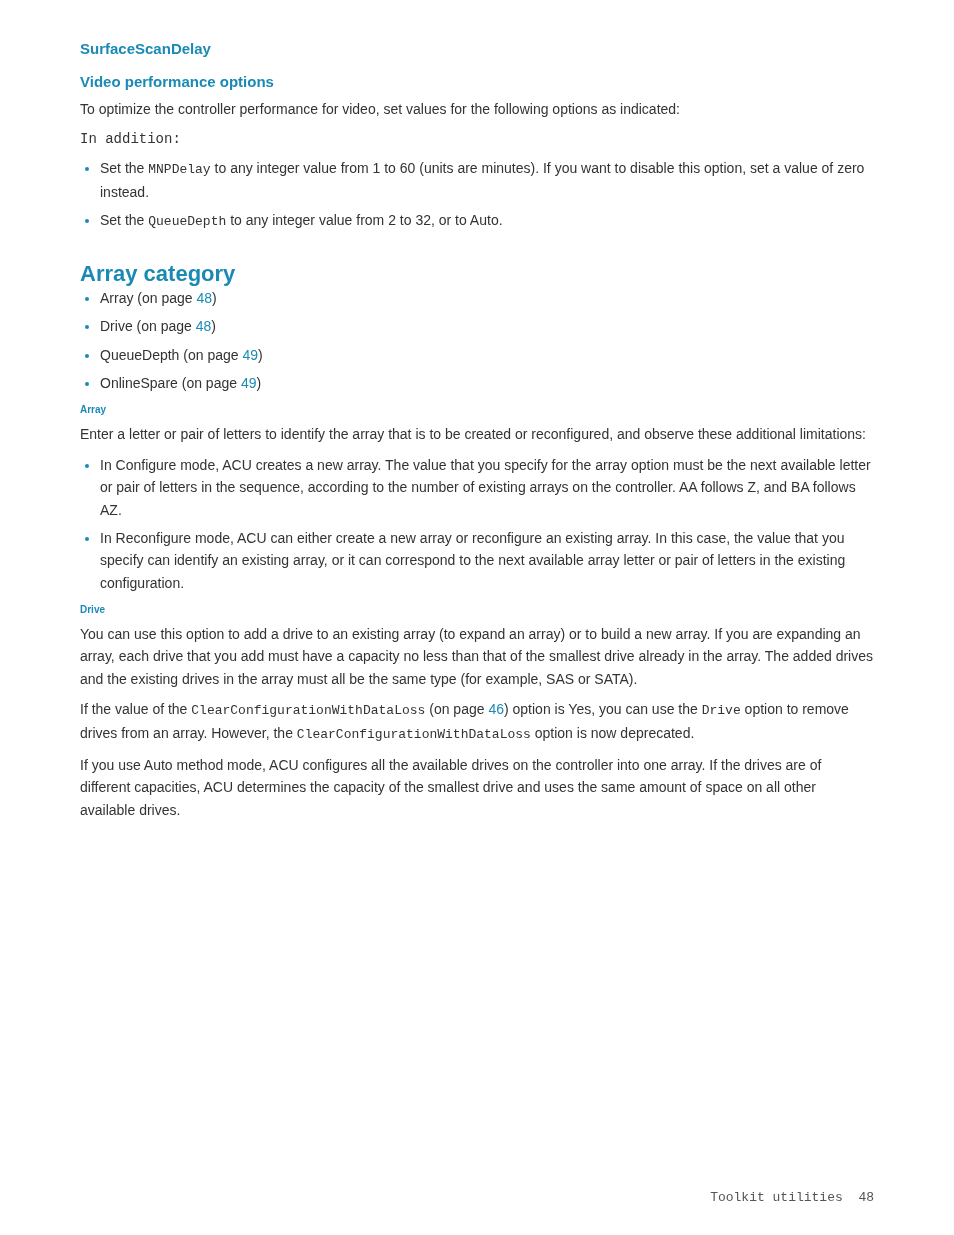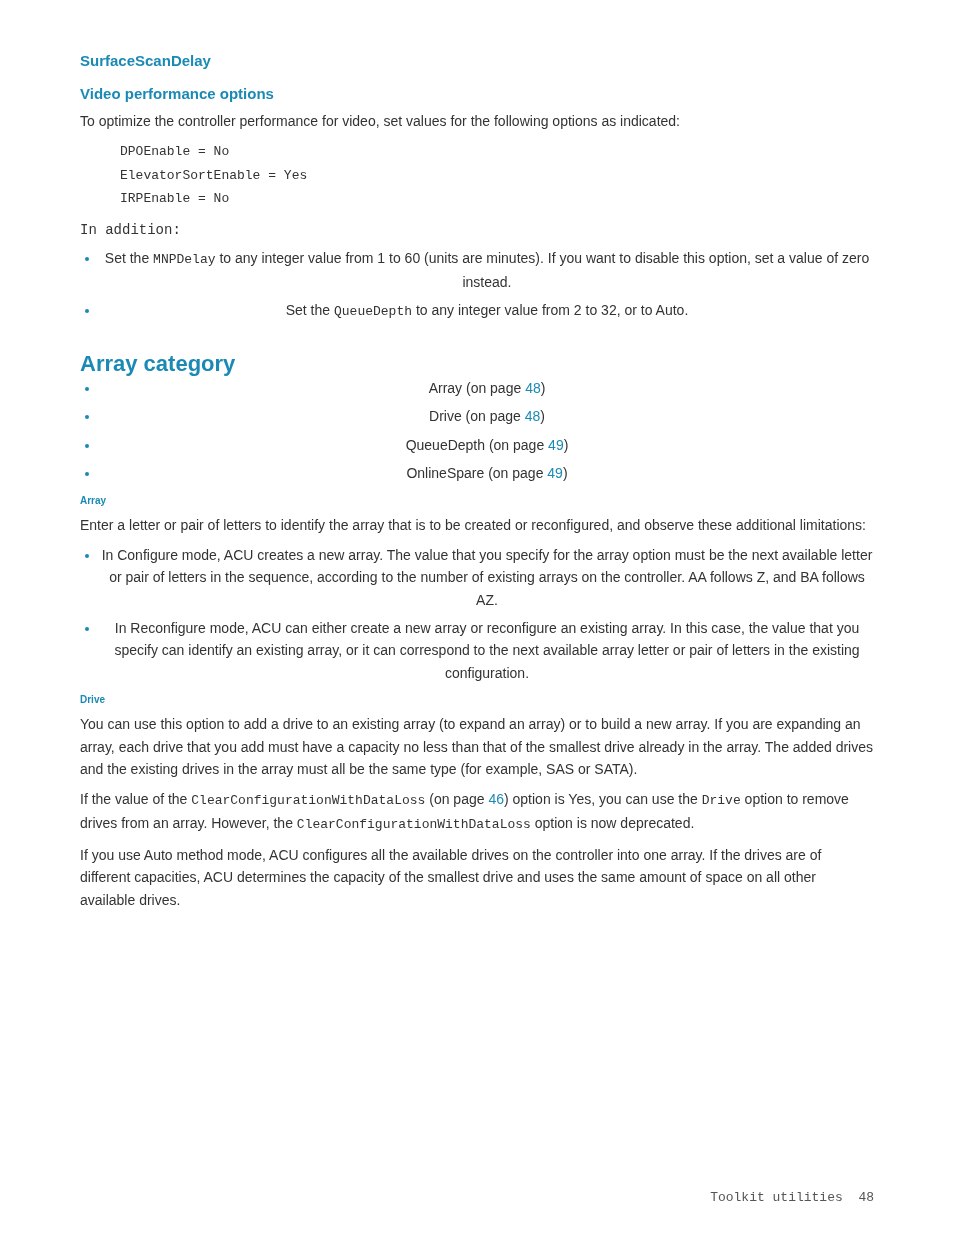--- a/index.html
+++ b/index.html
@@ -13,21 +13,21 @@
       font-size: 14px;
       color: #333;
       background: #fff;
       width: 954px;
       min-height: 1235px;
     }
 
     .page {
       width: 954px;
       min-height: 1235px;
-      padding: 52px 80px 60px 80px;
+      padding: 40px 80px 60px 80px;
       position: relative;
     }
 
     h2.section-title {
       color: #1a8ab5;
       font-size: 15px;
       font-weight: bold;
       margin-bottom: 8px;
     }
 
@@ -67,21 +67,20 @@
     ul {
       margin-left: 20px;
       margin-bottom: 10px;
     }
 
     ul li {
       list-style-type: disc;
       margin-bottom: 6px;
       line-height: 1.6;
       font-size: 14px;
-      text-align: center;
     }
 
     ul li::marker {
       color: #1a8ab5;
     }
 
     a.link {
       color: #1a8ab5;
       text-decoration: none;
     }
@@ -110,25 +109,20 @@
 
 <div class="page">
 
   <div class="section">
     <h2 class="section-title">SurfaceScanDelay</h2>
   </div>
 
   <div class="section">
     <h2 class="section-title">Video performance options</h2>
     <p>To optimize the controller performance for video, set values for the following options as indicated:</p>
-    <div class="code-block">
-      <div>DPOEnable = No</div>
-      <div>ElevatorSortEnable = Yes</div>
-      <div>IRPEnable = No</div>
-    </div>
     <p class="in-addition">In addition:</p>
     <ul>
       <li>
         <span>Set the </span><span class="inline-code">MNPDelay</span><span> to any integer value from 1 to 60 (units are minutes). If you want to disable this option, set a value of zero instead.</span>
       </li>
       <li>
         <span>Set the </span><span class="inline-code">QueueDepth</span><span> to any integer value from 2 to 32, or to Auto.</span>
       </li>
     </ul>
   </div>

